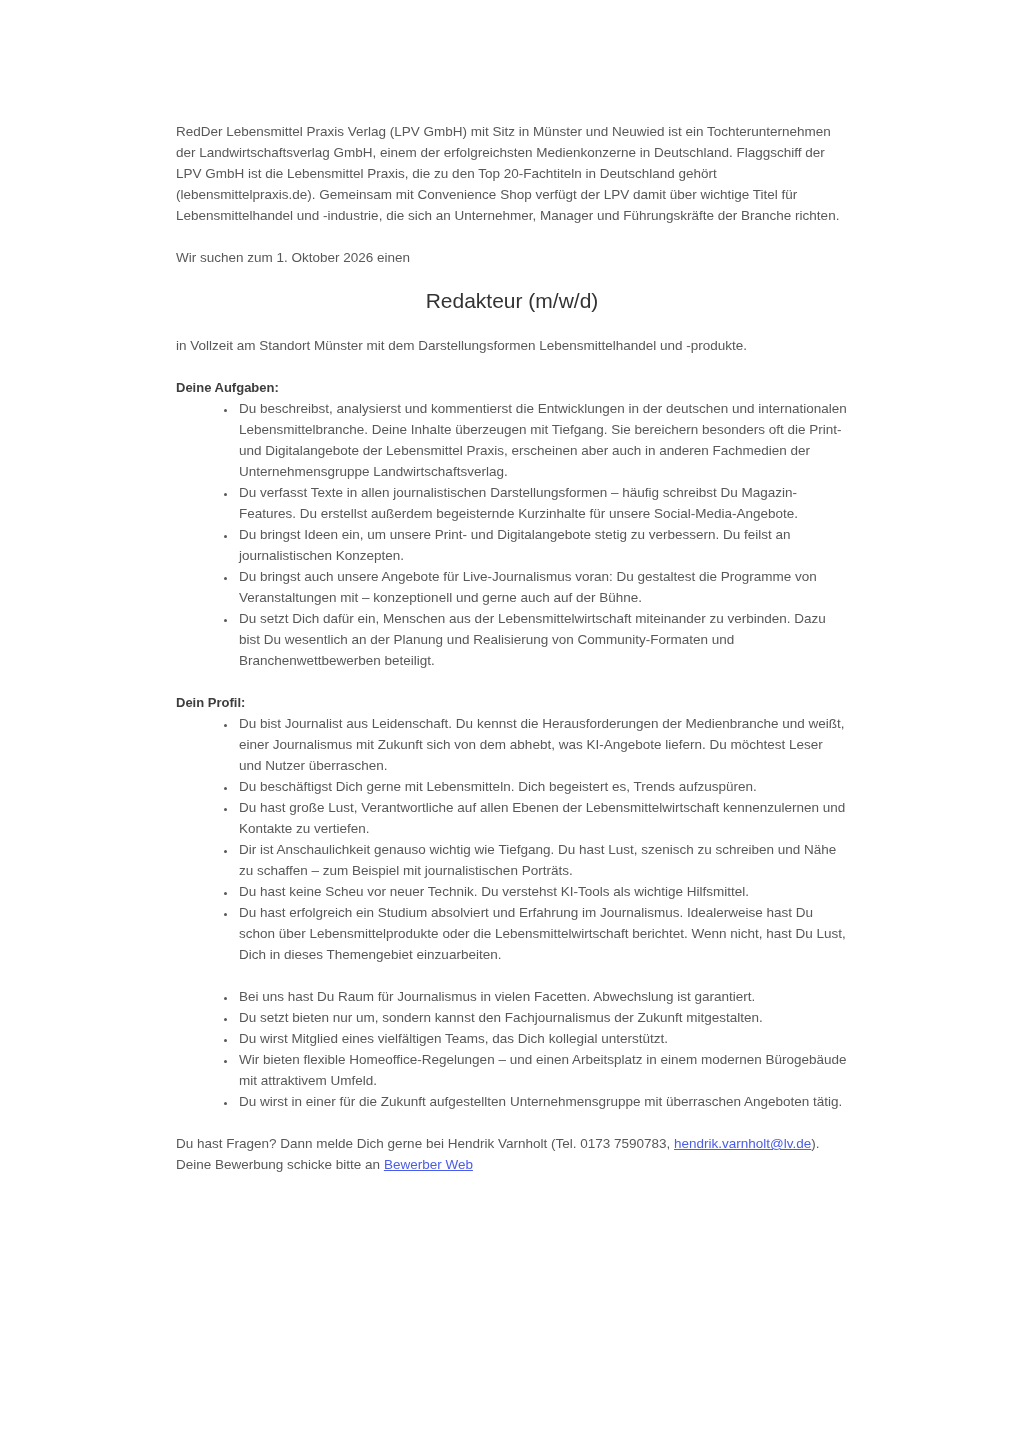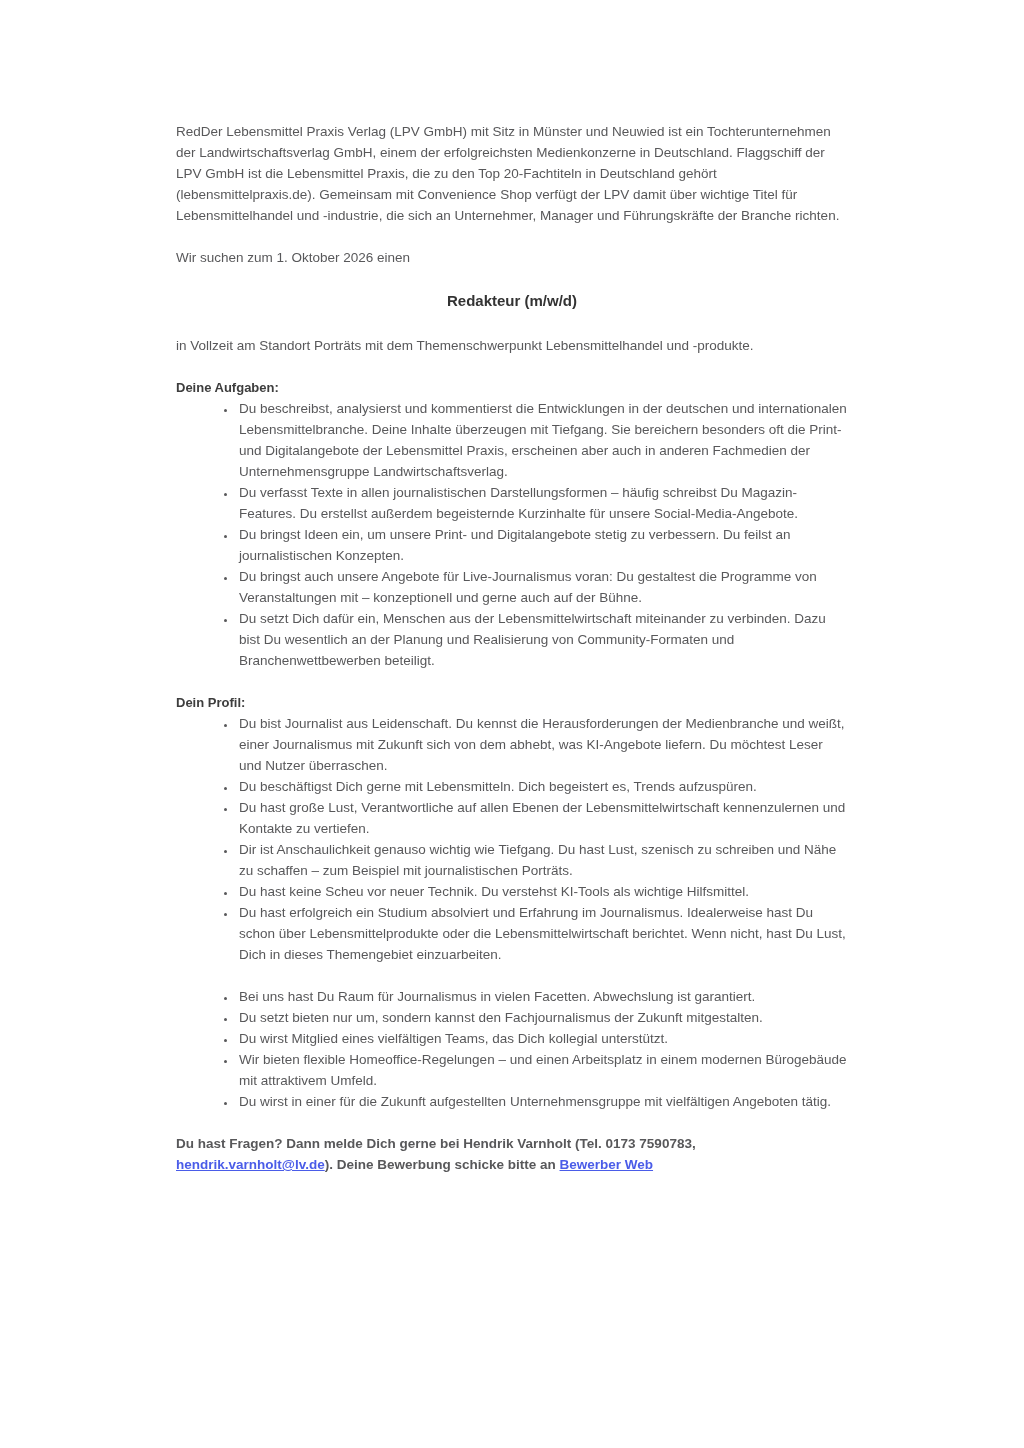--- a/index.html
+++ b/index.html
@@ -11,23 +11,23 @@
     background: #ffffff;
     padding: 121px 122px 0 122px;
     font-family: "Liberation Sans", "DejaVu Sans", sans-serif;
     font-size: 13.5px;
     line-height: 21px;
     color: #58585a;
   }
   p { margin: 0 0 21px 0; }
   p.intro-line { margin-bottom: 0; }
   h1.job-title {
-    font-size: 15px;
+    font-size: 21px;
     line-height: 22px;
-    font-weight: bold;
+    font-weight: normal;
     color: #333333;
     text-align: center;
     margin: 22px 0 23px 0;
   }
   h2.section-heading {
     font-size: 13px;
     line-height: 21px;
     font-weight: bold;
     color: #3d3d3d;
     margin: 0;
@@ -39,35 +39,35 @@
   ul.bullet-list li {
     margin: 0;
     padding-left: 2px;
   }
   ul.bullet-list li::marker { font-size: 11px; }
   a.doc-link {
     color: #4a5ce8;
     text-decoration: underline;
     cursor: pointer;
   }
-  p.closing { margin-bottom: 14px; font-weight: bold; }
+  p.closing { margin-bottom: 14px; }
 </style>
 </head>
 <body>
 
 <div class="page">
 
   <p>RedDer Lebensmittel Praxis Verlag (LPV GmbH) mit Sitz in Münster und Neuwied ist ein Tochterunternehmen der Landwirtschaftsverlag GmbH, einem der erfolgreichsten Medienkonzerne in Deutschland. Flaggschiff der LPV GmbH ist die Lebensmittel Praxis, die zu den Top 20-Fachtiteln in Deutschland gehört (lebensmittelpraxis.de). Gemeinsam mit Convenience Shop verfügt der LPV damit über wichtige Titel für Lebensmittelhandel und -industrie, die sich an Unternehmer, Manager und Führungskräfte der Branche richten.</p>
 
 
   <p class="intro-line">Wir suchen zum 1. Oktober 2026 einen</p>
 
   <h1 class="job-title">Redakteur (m/w/d)</h1>
 
-  <p>in Vollzeit am Standort Porträts mit dem Themenschwerpunkt Lebensmittelhandel und -produkte.</p>
+  <p>in Vollzeit am Standort Münster mit dem Darstellungsformen Lebensmittelhandel und -produkte.</p>
 
   <section>
     <h2 class="section-heading">Deine Aufgaben:</h2>
     <ul class="bullet-list">
       <li>Du beschreibst, analysierst und kommentierst die Entwicklungen in der deutschen und internationalen Lebensmittelbranche. Deine Inhalte überzeugen mit Tiefgang. Sie bereichern besonders oft die Print- und Digitalangebote der Lebensmittel Praxis, erscheinen aber auch in anderen Fachmedien der Unternehmensgruppe Landwirtschaftsverlag.</li>
       <li>Du verfasst Texte in allen journalistischen Darstellungsformen – häufig schreibst Du Magazin-Features. Du erstellst außerdem begeisternde Kurzinhalte für unsere Social-Media-Angebote.</li>
       <li>Du bringst Ideen ein, um unsere Print- und Digitalangebote stetig zu verbessern. Du feilst an journalistischen Konzepten.</li>
       <li>Du bringst auch unsere Angebote für Live-Journalismus voran: Du gestaltest die Programme von Veranstaltungen mit – konzeptionell und gerne auch auf der Bühne.</li>
       <li>Du setzt Dich dafür ein, Menschen aus der Lebensmittelwirtschaft miteinander zu verbinden. Dazu bist Du wesentlich an der Planung und Realisierung von Community-Formaten und Branchenwettbewerben beteiligt.</li>
     </ul>
@@ -84,19 +84,19 @@
       <li>Du hast erfolgreich ein Studium absolviert und Erfahrung im Journalismus. Idealerweise hast Du schon über Lebensmittelprodukte oder die Lebensmittelwirtschaft berichtet. Wenn nicht, hast Du Lust, Dich in dieses Themengebiet einzuarbeiten.</li>
     </ul>
   </section>
 
   <section>
     <ul class="bullet-list">
       <li>Bei uns hast Du Raum für Journalismus in vielen Facetten. Abwechslung ist garantiert.</li>
       <li>Du setzt bieten nur um, sondern kannst den Fachjournalismus der Zukunft mitgestalten.</li>
       <li>Du wirst Mitglied eines vielfältigen Teams, das Dich kollegial unterstützt.</li>
       <li>Wir bieten flexible Homeoffice-Regelungen – und einen Arbeitsplatz in einem modernen Bürogebäude mit attraktivem Umfeld.</li>
-      <li>Du wirst in einer für die Zukunft aufgestellten Unternehmensgruppe mit vielfältigen Angeboten tätig.</li>
+      <li>Du wirst in einer für die Zukunft aufgestellten Unternehmensgruppe mit überraschen Angeboten tätig.</li>
     </ul>
   </section>
 
   <p class="closing"><span>Du hast Fragen? Dann melde Dich gerne bei Hendrik Varnholt (Tel. 0173 7590783, </span><a class="doc-link">hendrik.varnholt@lv.de</a><span>). Deine Bewerbung schicke bitte an </span><a class="doc-link">Bewerber Web</a></p>
 
 </div>
 
 </body></html>

